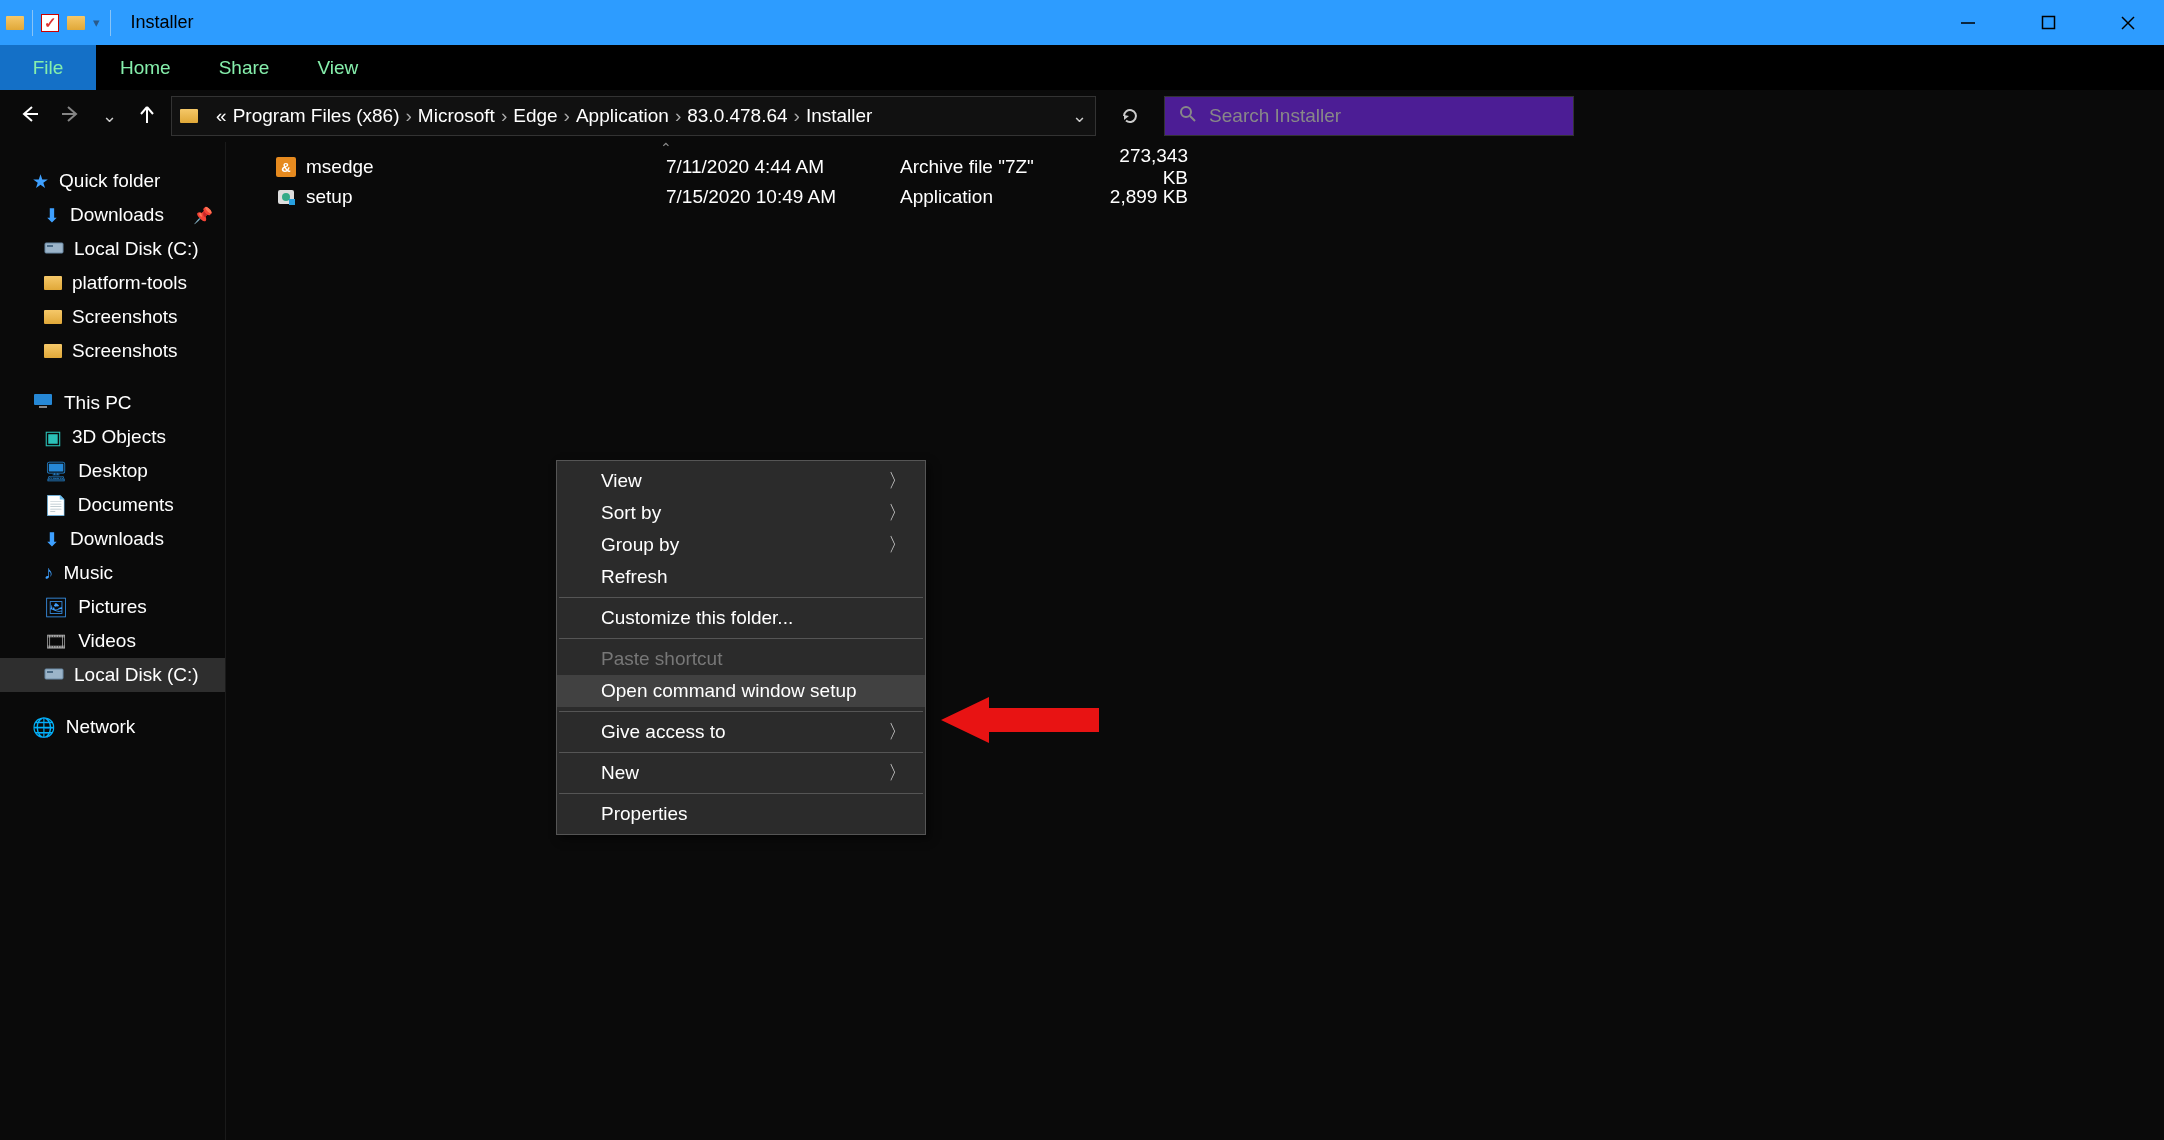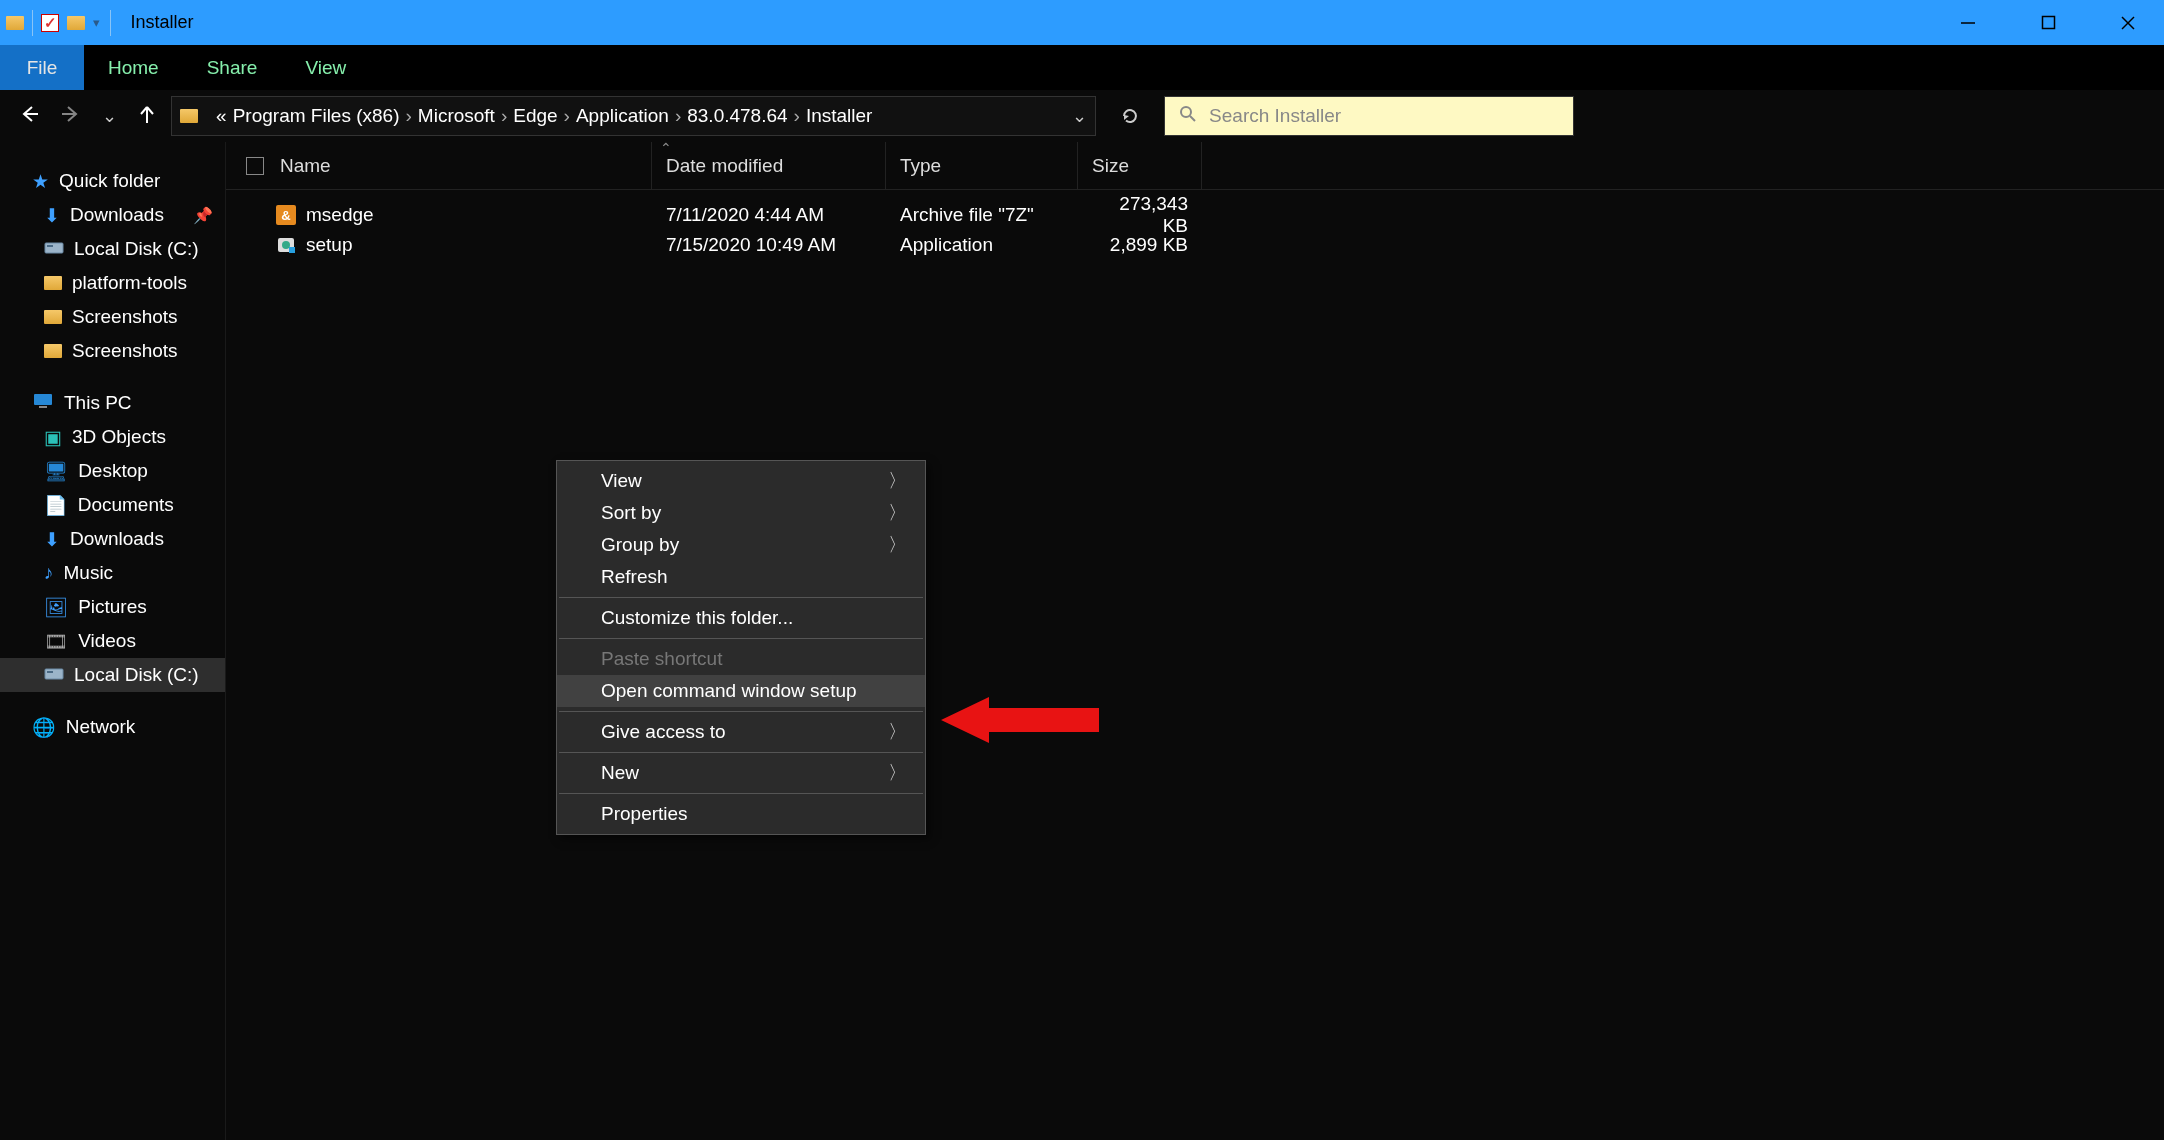--- a/index.html
+++ b/index.html
@@ -9,31 +9,31 @@
   .titlebar { height: 45px; background: #2d9cff; display: flex; align-items: center; padding: 0 6px; }
   .titlebar-left { display: flex; align-items: center; gap: 10px; }
   .titlebar-title { color: #000; font-size: 18px; margin-left: 10px; }
   .tb-sep { width:1px; height:26px; background:#88c4f7; }
   .titlebar-icons { display:flex; align-items:center; gap:8px; }
   .titlebar-controls { margin-left: auto; display: flex; gap: 40px; padding-right: 10px; }
   .titlebar-controls div { width: 40px; height: 30px; display:flex; align-items:center; justify-content:center; }
 
   
   .ribbon { height: 45px; background: #000; display: flex; align-items: stretch; }
-  .ribbon-file { background: #1470c7; color:#e5e5e5; width: 84px; display:flex; align-items:center; justify-content:center; font-size:19px; }
+  .ribbon-file { background: #1470c7; color:#86efac; width: 96px; display:flex; align-items:center; justify-content:center; font-size:19px; }
   .ribbon-item { color:#86efac; padding: 0 24px; display:flex; align-items:center; font-size:19px; }
 
   
   .navbar { height: 52px; background: #0a0a0a; display:flex; align-items:center; padding: 0 18px; gap: 14px; }
   .nav-arrows { display:flex; align-items:center; gap: 20px; }
   .breadcrumb-box { flex: 0 0 auto; width: 925px; height: 40px; background: #111; border:1px solid #333; display:flex; align-items:center; padding: 0 8px; gap: 6px; color:#fff; }
   .bc-sep { color:#aaa; }
   .bc-spacer { flex:1; }
   .refresh-btn { width:40px; height:40px; display:flex; align-items:center; justify-content:center; color:#ccc; }
-  .search-box { height:40px; background:#fef9c3; border:1px solid #333; display:flex; align-items:center; padding:0 14px; gap:12px; color:#888; width: 410px; }
+  .search-box { height:40px; background:#4c1d95; border:1px solid #333; display:flex; align-items:center; padding:0 14px; gap:12px; color:#888; width: 410px; }
 
   
   .main { display:flex; height: calc(100% - 142px); }
   .sidebar { width: 225px; background:#0a0a0a; padding-top: 22px; }
   .side-item { display:flex; align-items:center; gap:10px; padding: 5px 10px 5px 44px; font-size:19px; position:relative; height:34px;}
   .side-item.header { padding-left: 32px; }
   .side-item.selected { background:#2e2e2e; }
   .side-group-gap { height: 18px; }
   .pin { position:absolute; right:12px; color:#888; font-size:16px; }
 
@@ -244,35 +244,20 @@
     <div class="side-group-gap"></div>
 
     <div class="side-item header">
       <span style="color:#3ea0ff;">🌐</span>
       <span>Network</span>
     </div>
   </div>
 
   <div class="content">
     <div class="sort-ind">⌃</div>
-    <div class="columns">
-      <div class="col col-name">
-        <span class="checkbox"></span>
-        <span>Name</span>
-      </div>
-      <div class="col col-date">
-          <span>Date modified</span>
-        </div>
-      <div class="col col-type">
-          <span>Type</span>
-        </div>
-      <div class="col col-size">
-          <span>Size</span>
-        </div>
-    </div>
 
     <div style="height:10px"></div>
 
     <div class="filerow">
       <div class="cell cell-name">
         <span style="width:20px;height:20px;background:#e68a1f;border-radius:2px;display:inline-flex;align-items:center;justify-content:center;color:#fff;font-size:13px;font-weight:bold;">&amp;</span>
         <span>msedge</span>
       </div>
       <div class="cell cell-date">7/11/2020 4:44 AM</div>
       <div class="cell cell-type">Archive file "7Z"</div>

